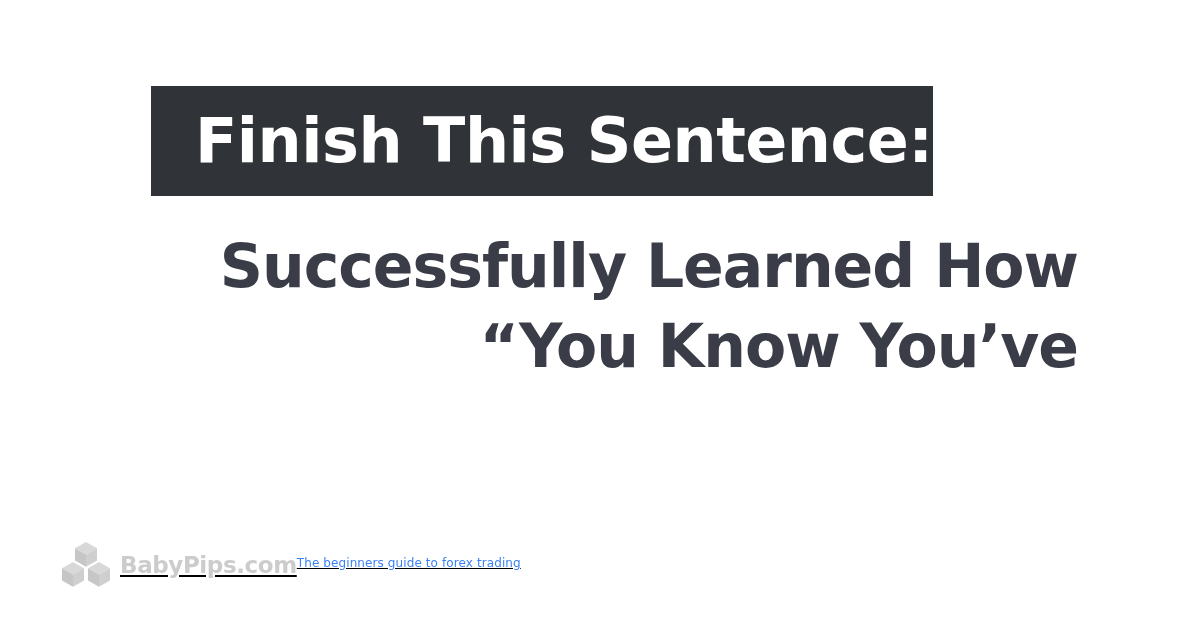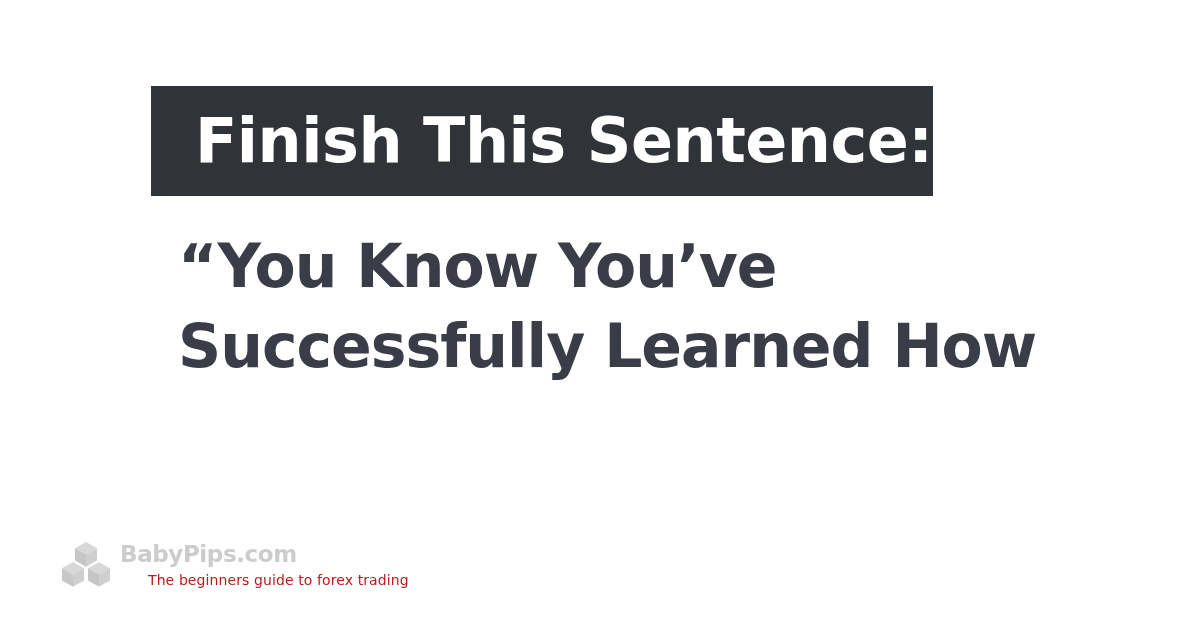--- a/index.html
+++ b/index.html
@@ -13,20 +13,21 @@
     font-family: "DejaVu Sans", sans-serif;
     overflow: hidden;
     position: relative;
   }
 
   .canvas {
     position: relative;
     width: 1016px;
     height: 628px;
     background: #ffffff;
+    text-align: right;
   }
 
   
   .banner {
     position: absolute;
     left: 151px;
     top: 86px;
     width: 782px;
     height: 110px;
     background: #303338;
@@ -78,55 +79,55 @@
     align-items: center;
   }
   .brand-logo {
     width: 56px;
     height: 56px;
     flex: 0 0 56px;
     margin-right: 6px;
   }
   .brand-textblock {
     display: flex;
-    flex-direction: column;
+    flex-direction: row;
     justify-content: center;
     padding-top: 2px;
+    text-decoration: underline;
   }
   .brand-name {
     color: #cccccc;
     font-family: "DejaVu Sans", sans-serif;
     font-size: 23px;
     font-weight: bold;
     letter-spacing: -0.4px;
     line-height: 28px;
   }
   .brand-tagline {
-    color: #b91c1c;
+    color: #3b82f6;
     font-family: "DejaVu Sans", sans-serif;
-    font-size: 14px;
+    font-size: 12px;
     font-weight: normal;
     letter-spacing: 0.1px;
     line-height: 20px;
     margin-top: 2px;
-    margin-left: 28px;
   }
 </style>
 </head>
 <body>
 
 <div class="canvas">
 
   <div class="banner">
     <div class="banner-text">Finish This Sentence:</div>
   </div>
 
   <div class="quote">
+    <div class="quote-line">Successfully Learned How</div>
     <div class="quote-line">“You Know You’ve</div>
-    <div class="quote-line">Successfully Learned How</div>
   </div>
 
   <div class="brand">
     <div class="brand-logo">
       <svg viewBox="0 0 56 56" width="56" height="56" aria-hidden="true">
 
         <g>
           <polygon points="28,6 39,12.2 28,18.4 17,12.2" fill="#d8d8d8"></polygon>
           <polygon points="17,12.2 28,18.4 28,30.8 17,24.6" fill="#c6c6c6"></polygon>
           <polygon points="28,18.4 39,12.2 39,24.6 28,30.8" fill="#cfcfcf"></polygon>

